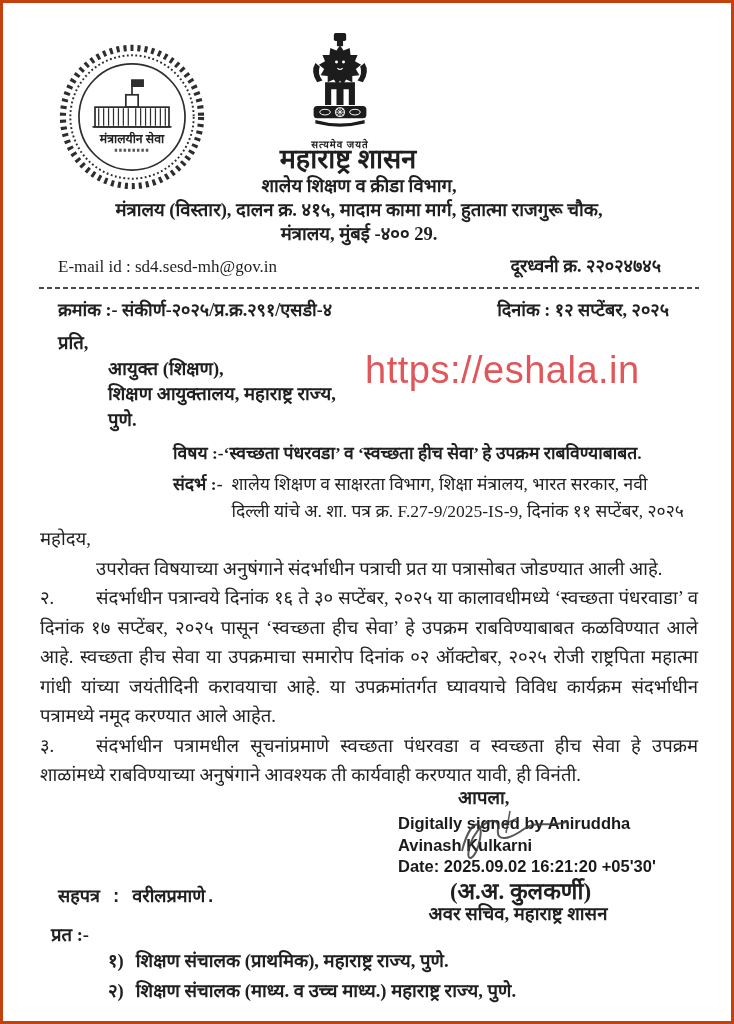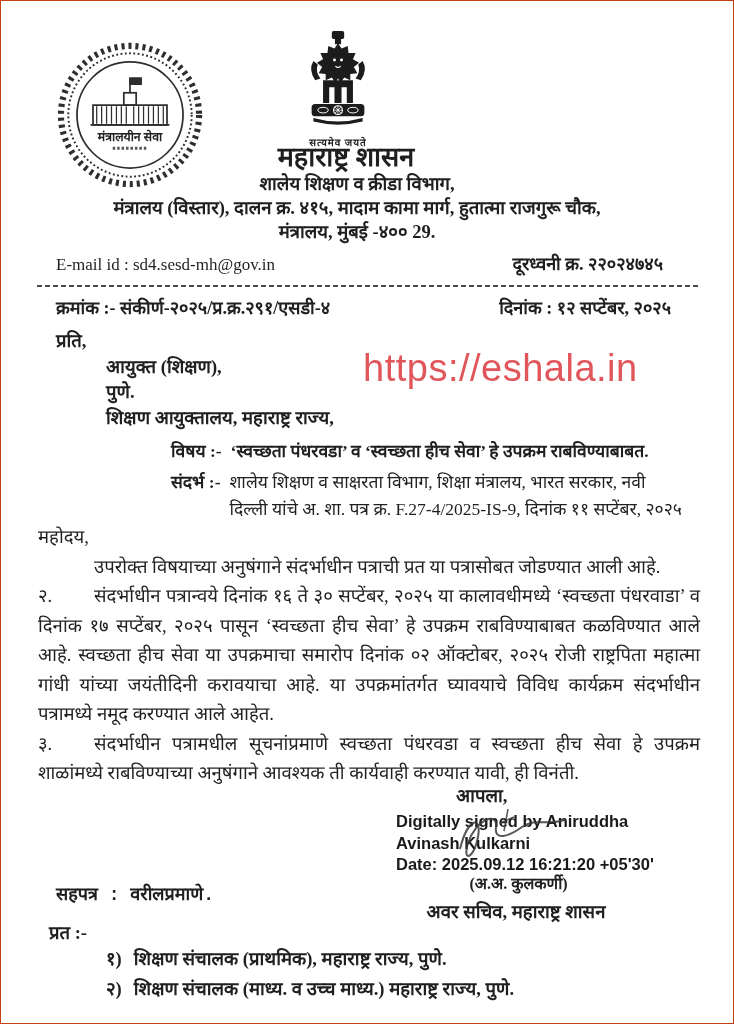--- a/index.html
+++ b/index.html
@@ -1,20 +1,20 @@
 <!DOCTYPE html>
 <html><head>
 <meta charset="utf-8">
 <style>
   html,body{margin:0;padding:0;background:#e9e9e9;}
   .page{
     position:relative;
     width:734px;height:1024px;
     background:#ffffff;
-    border:1px solid #c2410c;
+    border:3px solid #c2410c;
     box-sizing:border-box;
     font-family:"Liberation Serif","DejaVu Serif",serif;
     color:#1f1f1f;
     overflow:hidden;
   }
   
   .seal{position:absolute;left:55px;top:40px;width:148px;height:148px;}
   .emblem{position:absolute;left:281px;top:30px;width:112px;text-align:center;}
   .emblem-caption{font-size:10px;font-weight:700;letter-spacing:1px;margin-top:-2px;color:#222;}
   .gov-header{position:absolute;top:141px;left:0;width:690px;text-align:center;}
@@ -28,37 +28,37 @@
     background-image:repeating-linear-gradient(90deg,#4a4a4a 0 5px,transparent 5px 8px);}
   .ref-row{position:absolute;top:294px;left:55px;right:62px;display:flex;justify-content:space-between;align-items:baseline;gap:8px;}
   .ref-row div{font-size:18px;font-weight:600;}
   
   .addressee{position:absolute;top:328px;left:55px;font-size:18.5px;font-weight:600;line-height:25.5px;}
   .addressee .indent{margin-left:50px;}
   .watermark{position:absolute;left:362px;top:346px;
     font-family:"Liberation Sans","DejaVu Sans",sans-serif;
     font-size:38px;font-weight:500;color:#e0565b;letter-spacing:0.5px;}
   
-  .subject-block{position:absolute;left:170px;top:437px;width:548px;display:flex;gap:9px;
+  .subject-block{position:absolute;left:170px;top:437px;width:548px;display:flex;
     font-size:17.5px;font-weight:700;line-height:26px;font-family:Liberation Serif, serif;}
   .reference-block{position:absolute;left:170px;top:468px;width:548px;display:flex;gap:9px;font-size:17.5px;line-height:27px;}
   .reference-block .label{font-weight:700;white-space:nowrap;}
   
   .letter-body{position:absolute;top:522px;left:37px;right:33px;font-size:18.5px;line-height:29.5px;}
   .letter-body p{margin:0;text-align:justify;}
   .letter-body p.salut{text-align:left;}
   .p-indent{text-indent:56px;}
   .pnum{display:inline-block;width:56px;}
   
   .closing{position:absolute;top:781px;left:455px;width:110px;text-align:left;font-size:18.5px;font-weight:600;}
   .digital-sig{position:absolute;left:395px;top:810px;width:300px;
     font-family:"Liberation Sans","DejaVu Sans",sans-serif;
     font-size:16.5px;line-height:21.5px;color:#1a1a1a;font-weight:600;}
   .scribble{position:absolute;left:42px;top:-14px;pointer-events:none;}
-  .sig-name{position:absolute;top:871px;left:425px;width:185px;text-align:center;font-size:16px;font-weight:700;}
+  .sig-name{position:absolute;top:871px;left:425px;width:185px;text-align:center;font-size:23px;font-weight:700;}
   .sig-desig{position:absolute;top:897px;left:385px;width:260px;text-align:center;font-size:18.5px;font-weight:700;}
   .enclosure{position:absolute;top:880px;left:55px;font-size:18px;font-weight:600;font-family:Liberation Mono, monospace;}
   
   .copies{position:absolute;top:918px;left:48px;font-size:18.5px;}
   .copies .label{font-weight:700;}
   .copy-item{margin-left:57px;line-height:30px;font-weight:600;display:flex;gap:12px;}
 </style>
 </head>
 <body>
 
@@ -122,52 +122,52 @@
   <div class="divider"></div>
 
   <div class="ref-row">
     <div>क्रमांक :- संकीर्ण-२०२५/प्र.क्र.२९१/एसडी-४</div>
     <div>दिनांक : १२ सप्टेंबर, २०२५</div>
   </div>
 
   <div class="addressee">
     <div>प्रति,</div>
     <div class="indent">आयुक्त (शिक्षण),</div>
+    <div class="indent">शिक्षण आयुक्तालय, महाराष्ट्र राज्य,</div>
     <div class="indent">पुणे.</div>
-    <div class="indent">शिक्षण आयुक्तालय, महाराष्ट्र राज्य,</div>
   </div>
 
   <div class="watermark">https://eshala.in</div>
 
   <div class="subject-block">
     <span>विषय :-</span>
     <span>‘स्वच्छता पंधरवडा’ व ‘स्वच्छता हीच सेवा’ हे उपक्रम राबविण्याबाबत.</span>
   </div>
 
   <div class="reference-block">
     <span class="label">संदर्भ :-</span>
     <span>
       <span>शालेय शिक्षण व साक्षरता विभाग, शिक्षा मंत्रालय, भारत सरकार, नवी</span><br>
-      <span>दिल्ली यांचे अ. शा. पत्र क्र. F.27-4/2025-IS-9, दिनांक ११ सप्टेंबर, २०२५</span>
+      <span>दिल्ली यांचे अ. शा. पत्र क्र. F.27-9/2025-IS-9, दिनांक ११ सप्टेंबर, २०२५</span>
     </span>
   </div>
 
   <div class="letter-body">
     <p class="salut">महोदय,</p>
     <p class="p-indent">उपरोक्त विषयाच्या अनुषंगाने संदर्भाधीन पत्राची प्रत या पत्रासोबत जोडण्यात आली आहे.</p>
     <p><span class="pnum">२.</span><span>संदर्भाधीन पत्रान्वये दिनांक १६ ते ३० सप्टेंबर, २०२५ या कालावधीमध्ये ‘स्वच्छता पंधरवाडा’ व दिनांक १७ सप्टेंबर, २०२५ पासून ‘स्वच्छता हीच सेवा’ हे उपक्रम राबविण्याबाबत कळविण्यात आले आहे. स्वच्छता हीच सेवा या उपक्रमाचा समारोप दिनांक ०२ ऑक्टोबर, २०२५ रोजी राष्ट्रपिता महात्मा गांधी यांच्या जयंतीदिनी करावयाचा आहे. या उपक्रमांतर्गत घ्यावयाचे विविध कार्यक्रम संदर्भाधीन पत्रामध्ये नमूद करण्यात आले आहेत.</span></p>
     <p><span class="pnum">३.</span><span>संदर्भाधीन पत्रामधील सूचनांप्रमाणे स्वच्छता पंधरवडा व स्वच्छता हीच सेवा हे उपक्रम शाळांमध्ये राबविण्याच्या अनुषंगाने आवश्यक ती कार्यवाही करण्यात यावी, ही विनंती.</span></p>
   </div>
 
   <div class="closing">आपला,</div>
 
   <div class="digital-sig">
     <div>Digitally signed by Aniruddha</div>
     <div>Avinash Kulkarni</div>
-    <div>Date: 2025.09.12 16:21:20 +05'30'</div>
+    <div>Date: 2025.09.02 16:21:20 +05'30'</div>
     <svg class="scribble" viewBox="0 0 160 70" width="160" height="70">
       <path d="M22 52 C30 20 44 18 40 40 C36 62 24 66 30 46 C38 22 60 14 58 30 C56 44 70 40 84 30 C98 20 112 30 128 22" stroke="#3a3a3a" stroke-width="2" fill="none" opacity="0.85"></path>
       <path d="M70 12 L66 34 M62 26 L76 20" stroke="#3a3a3a" stroke-width="1.5" fill="none" opacity="0.85"></path>
     </svg>
   </div>
 
   <div class="sig-name">(अ.अ. कुलकर्णी)</div>
   <div class="sig-desig">अवर सचिव, महाराष्ट्र शासन</div>
 
   <div class="enclosure">सहपत्र : वरीलप्रमाणे.</div>

